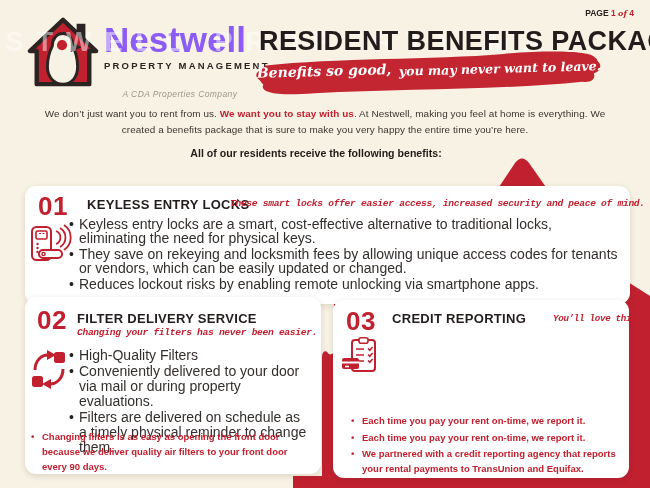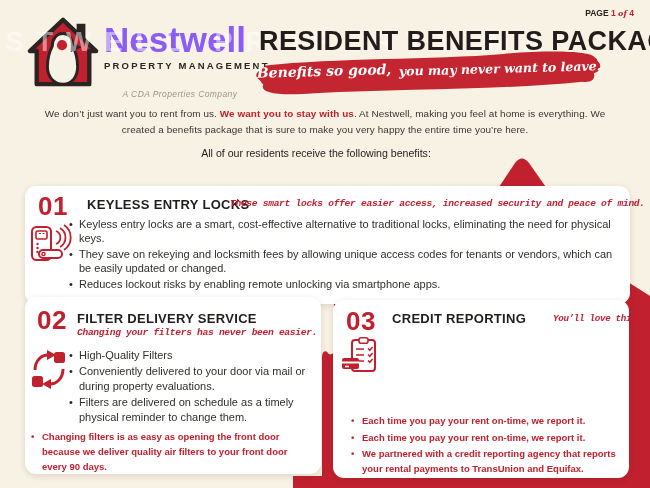--- a/index.html
+++ b/index.html
@@ -36,37 +36,37 @@
   .banner-text .b1 { font-size:14px; }
   .banner-text .b2 { font-size:12.5px; position:relative; top:2px; left:2px; }
   
   .intro {
     position:absolute; left:42px; top:106px; width:566px; text-align:center;
     font-size:9.9px; line-height:16px; color:#39332f; letter-spacing:0.1px;
   }
   .intro .hl { color:#c1202f; font-weight:700; }
   .lead-in {
     position:absolute; left:0; top:147px; width:632px; text-align:center;
-    font-size:10.6px; font-weight:400; color:#211c1b;
+    font-size:10.6px; font-weight:700; color:#211c1b;
   }
   
   .deco { position:absolute; left:0; top:0; width:650px; height:488px; }
   
   .card {
     position:absolute; background:#ffffff; border-radius:11px;
     box-shadow:0 2px 6px rgba(60,40,20,0.14);
   }
   .card-1 { left:25px; top:186px; width:605px; height:118px; }
   .card-2 { left:25px; top:297px; width:296px; height:177px; }
   .card-3 { left:333px; top:300px; width:296px; height:178px; }
   .num { position:absolute; font-size:26px; font-weight:800; color:#c1202f; letter-spacing:0.5px; }
   .card-title { position:absolute; font-size:13px; font-weight:800; letter-spacing:0.3px; color:#221d1c; white-space:nowrap; }
   .script { font-family:Liberation Mono, monospace; font-style:italic; font-weight:700; color:#c1202f; letter-spacing:-0.3px;text-align:center; }
   .bullets { list-style:none; position:absolute; }
-  .bullets li { position:relative; padding-left:11px; font-size:11px; line-height:14px; color:#332e2b; margin-bottom:2px; }
+  .bullets li { position:relative; padding-left:11px; font-size:14px; line-height:14px; color:#332e2b; margin-bottom:2px; }
   .bullets li::before { content:"•"; position:absolute; left:1px; top:0; color:#26211f; }
   .red-bullets { list-style:none; position:absolute; }
   .red-bullets li { position:relative; padding-left:11px; font-size:9.5px; font-weight:700; line-height:15px; color:#c1202f; margin-bottom:2px; }
   .red-bullets li::before { content:"•"; position:absolute; left:0; top:0; }
   
   .card-1 .num { left:13px; top:5px; }
   .card-1 .card-title { left:62px; top:11px; }
   .card-1 .tagline { position:absolute; left:205px; top:12px; font-size:9.6px; white-space:nowrap; }
   .card-1 .icon-slot { position:absolute; left:5px; top:37px; width:42px; height:46px; }
   .card-1 .bullets { left:43px; top:31px; width:552px; }

